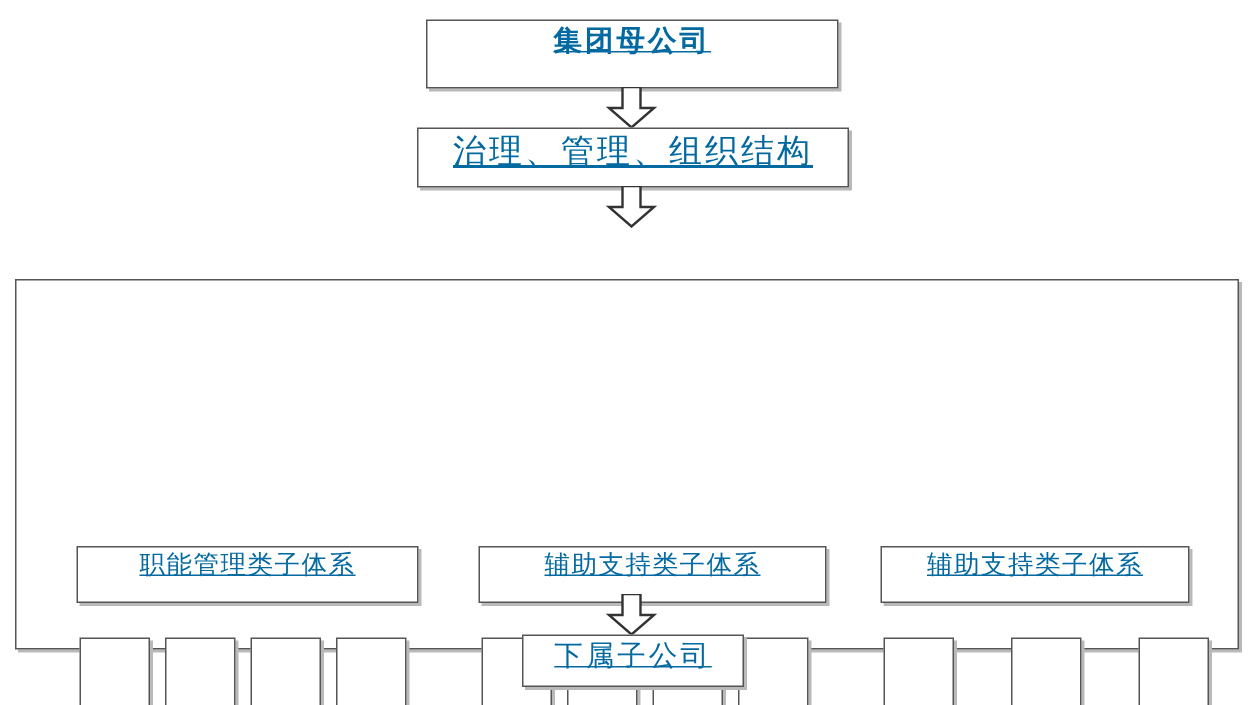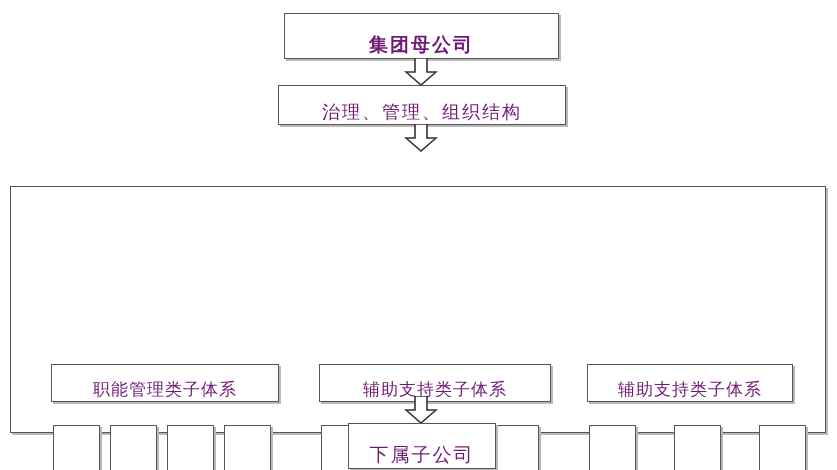--- a/index.html
+++ b/index.html
@@ -23,43 +23,44 @@
   }
 
   
   .box {
     position: absolute;
     box-sizing: border-box;
     background: #ffffff;
     border: 1px solid #555555;
     box-shadow: 2px 2px 0 0 #b9b9b9;
     display: flex;
-    align-items: flex-end;
+    align-items: flex-start;
     justify-content: center;
-    color: #701a75;
+    color: #0369a1;
+    text-decoration: underline;
   }
 
   
   .flow-box {
     font-size: 19px;
     letter-spacing: 2px;
   }
   #root-box {
     left: 284px; top: 13px;
     width: 275px; height: 46px;
     font-weight: bold;
   }
   #governance-box {
     left: 278px; top: 85px;
     width: 288px; height: 40px;
-    font-size: 18px;
+    font-size: 22px;
   }
   #subsidiary-box {
     left: 348px; top: 423px;
-    width: 148px; height: 46px;
+    width: 148px; height: 35px;
     font-size: 19px;
   }
 
   
   #systems-container {
     position: absolute;
     left: 10px; top: 150px;
     width: 816px; height: 247px;
     box-sizing: border-box;
     background: #ffffff;

